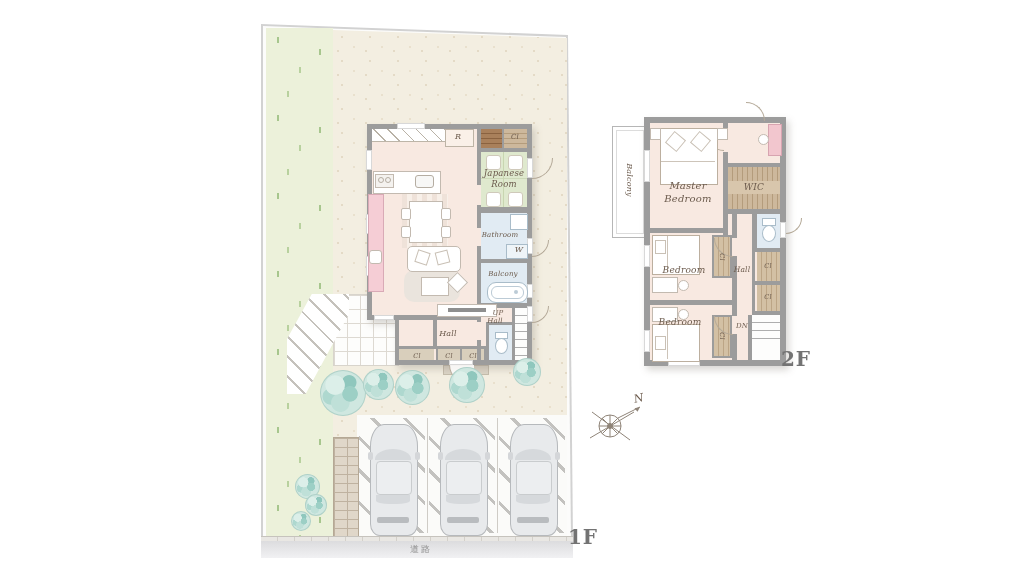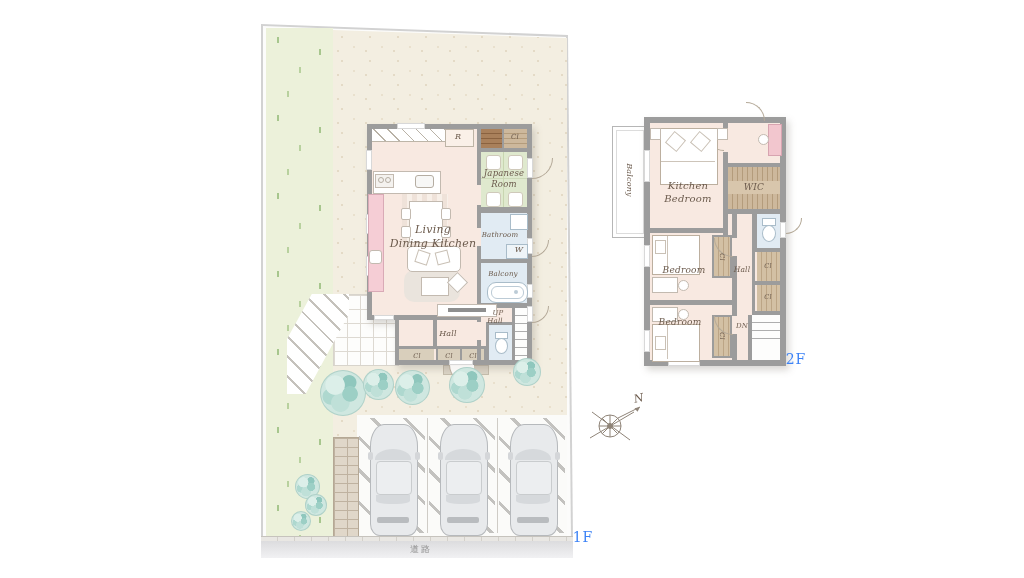--- a/index.html
+++ b/index.html
@@ -3,22 +3,22 @@
 <meta charset="utf-8">
 <style>
   html,body{margin:0;padding:0;background:#fff;}
   #canvas{position:relative;width:1024px;height:578px;background:#fff;overflow:hidden;
           font-family:"DejaVu Serif",serif;}
   .a{position:absolute;}
   .lbl{position:absolute;font-family:"DejaVu Serif",serif;font-style:italic;color:#6b5a4c;
        white-space:pre-line;text-align:center;line-height:1.3;letter-spacing:.2px;
        transform:translate(-50%,-50%);z-index:40;}
   .lbl.rot90{transform:translate(-50%,-50%) rotate(90deg);}
-  .flab{position:absolute;font-family:"DejaVu Serif",serif;font-style:normal;color:#3b82f6;
-        font-size:14px;letter-spacing:1px;z-index:40;transform:translate(-50%,-50%);}
+  .flab{position:absolute;font-family:"DejaVu Serif",serif;font-style:normal;color:#737373;
+        font-size:20px;letter-spacing:1px;z-index:40;transform:translate(-50%,-50%);font-weight:bold;}
   .w{position:absolute;background:#9c9c9c;z-index:12;}
   .fill{position:absolute;z-index:10;}
   .beige{background:#f8e9e1;}
   .water{background:#e1ebf3;}
   .tatami{background:#dfe9ce;
      background-image:linear-gradient(90deg,transparent 22px,#c8d6b0 22px,#c8d6b0 23px,transparent 23px),
                       linear-gradient(transparent 26px,#cdd9b8 26px,#cdd9b8 27px,transparent 27px);}
   .shelf{background:#cdb89c;background-image:repeating-linear-gradient(180deg,transparent 0 4px,#b49c7c 4px 5px);}
   .shelfv{background:#d3c0a4;background-image:repeating-linear-gradient(90deg,transparent 0 4px,#bca586 4px 5px);}
   .fur{position:absolute;background:#fff;border:1px solid #c3bab0;z-index:20;}
@@ -207,22 +207,20 @@
 
   <div class="fur" style="left:510px;top:214px;width:16px;height:14px;border-color:#a9bcc9;"></div>
   <div class="fur" style="left:506px;top:244px;width:20px;height:13px;border-color:#a9bcc9;background:#eef4f8;"></div>
   <div class="fur" style="left:487px;top:282px;width:39px;height:19px;border-radius:9px;border-color:#a9bcc9;">
     <div class="a" style="left:3px;top:3px;width:31px;height:11px;border:1px solid #bccbd6;border-radius:6px;"></div>
     <div class="a" style="left:26px;top:7px;width:4px;height:4px;background:#bccbd6;border-radius:50%;"></div>
   </div>
   <div class="fur" style="left:495px;top:332px;width:11px;height:5px;border-color:#a9bcc9;"></div>
   <div class="a" style="left:495px;top:338px;width:11px;height:14px;background:#fff;border:1px solid #a9bcc9;border-radius:50%;z-index:20;"></div>
 
-  <span class="lbl" style="left:433px;top:237px;font-size:11px;">Living
-Dining Kitchen</span>
   <span class="lbl" style="left:504px;top:179px;font-size:8.5px;">Japanese
 Room</span>
   <span class="lbl" style="left:500px;top:236px;font-size:7px;">Bathroom</span>
   <span class="lbl" style="left:519px;top:250px;font-size:8px;">W</span>
   <span class="lbl" style="left:503px;top:275px;font-size:7px;">Balcony</span>
   <span class="lbl" style="left:458px;top:137px;font-size:8px;">R</span>
   <span class="lbl" style="left:515px;top:138px;font-size:7px;">Cl</span>
   <span class="lbl" style="left:498px;top:314px;font-size:7px;">UP</span>
   <span class="lbl" style="left:495px;top:322px;font-size:7px;">Hall</span>
   <span class="lbl" style="left:448px;top:334px;font-size:8px;">Hall</span>
@@ -305,21 +303,21 @@
   <div class="fur" style="left:678px;top:280px;width:9px;height:9px;border-radius:50%;"></div>
   <div class="fur" style="left:652px;top:324px;width:46px;height:36px;border-color:#bcaf9f;">
     <div class="a" style="left:2px;top:11px;width:9px;height:12px;border:1px solid #c9c0b5;background:#fff;"></div>
     <div class="a" style="left:14px;top:0;width:1px;height:34px;background:#cdc4b9;"></div>
   </div>
   <div class="fur" style="left:652px;top:307px;width:24px;height:13px;"></div>
   <div class="fur" style="left:678px;top:309px;width:9px;height:9px;border-radius:50%;"></div>
   <div class="fur" style="left:762px;top:218px;width:12px;height:6px;border-color:#a9bcc9;"></div>
   <div class="a" style="left:762px;top:225px;width:12px;height:15px;background:#fff;border:1px solid #a9bcc9;border-radius:50%;z-index:20;"></div>
 
-  <span class="lbl" style="left:688px;top:192px;font-size:10px;">Kitchen
+  <span class="lbl" style="left:688px;top:192px;font-size:10px;">Master
 Bedroom</span>
   <span class="lbl" style="left:754px;top:188px;font-size:9px;">WIC</span>
   <span class="lbl" style="left:742px;top:270px;font-size:7.5px;">Hall</span>
   <span class="lbl" style="left:684px;top:271px;font-size:9px;">Bedroom</span>
   <span class="lbl" style="left:680px;top:323px;font-size:9px;">Bedroom</span>
   <span class="lbl" style="left:742px;top:327px;font-size:7px;">DN</span>
   <span class="lbl" style="left:768px;top:266px;font-size:6.5px;">Cl</span>
   <span class="lbl" style="left:768px;top:297px;font-size:6.5px;">Cl</span>
   <span class="lbl rot90" style="left:722px;top:257px;font-size:6.5px;">Cl</span>
   <span class="lbl rot90" style="left:722px;top:336px;font-size:6.5px;">Cl</span>

